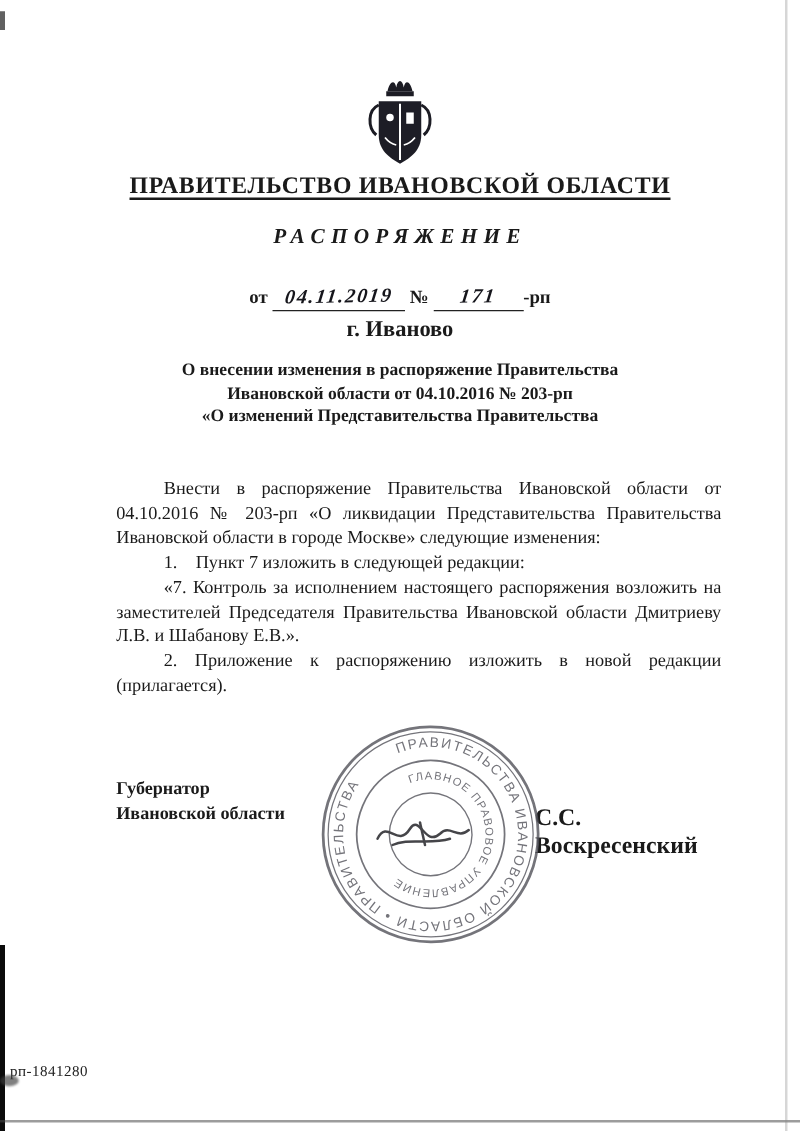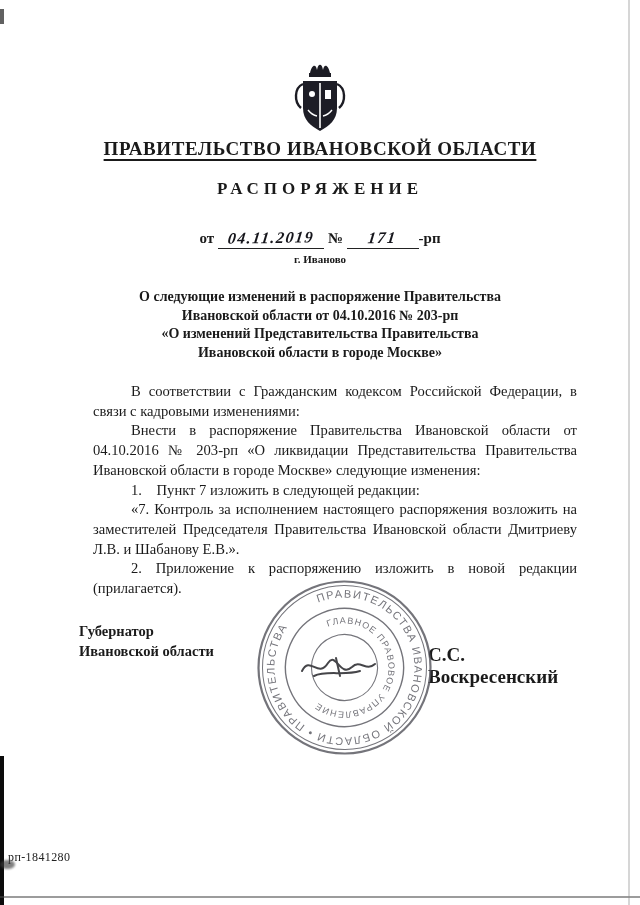--- a/index.html
+++ b/index.html
@@ -5,31 +5,31 @@
   html,body{margin:0;padding:0;}
   body{
     width:640px;height:905px;background:#ffffff;position:relative;overflow:hidden;
     font-family:"Liberation Serif", serif;color:#1a1a1a;
   }
   .page{position:absolute;inset:0;}
   .abs{position:absolute;}
   .center{left:0;right:0;text-align:center;}
   .org-title{top:138px;font-size:19px;font-weight:bold;letter-spacing:.6px;
     text-decoration:underline;text-underline-offset:4px;text-decoration-thickness:2px;}
-  .doc-type{top:179px;font-size:17px;font-weight:bold;letter-spacing:5px;}
+  .doc-type{top:179px;font-size:17px;font-weight:bold;letter-spacing:5px;font-style:italic;}
   .dateline{top:229px;font-size:15px;font-weight:600;}
   .blank{display:inline-block;border-bottom:1.6px solid #222;padding:0 10px 1px 10px;min-width:86px;}
   .blank.num{min-width:52px;}
   .hand{display:inline-block;font-style:italic;font-weight:700;letter-spacing:1.5px;
     transform:skewX(-8deg) rotate(-1deg);font-size:16px;color:#15151b;}
-  .city{top:253px;font-size:11px;font-weight:600;}
+  .city{top:253px;font-size:18px;font-weight:600;}
   .subject{top:288px;font-size:14px;font-weight:bold;line-height:18.5px;}
   .body-text{top:382px;left:93px;width:484px;font-size:14.6px;line-height:19.7px;text-align:justify;}
   .body-text p{margin:0;text-indent:38px;}
-  .sig-title{top:621px;left:79px;font-size:14.5px;font-weight:bold;line-height:20px;}
+  .sig-title{top:621px;left:93px;font-size:14.5px;font-weight:bold;line-height:20px;}
   .sig-name{top:644px;left:428px;width:150px;font-size:19px;font-weight:bold;}
   .stamp{left:252px;top:575px;width:185px;height:185px;opacity:.8;}
   .footer-code{top:850px;left:8px;font-size:12px;letter-spacing:.4px;color:#222;}
   
   .art-left-bar{left:0;top:756px;width:4px;height:149px;background:#0b0b0b;}
   .art-topleft{left:0;top:9px;width:4px;height:15px;background:#3a3a3a;opacity:.8;}
   .art-smudge{left:0;top:860px;width:15px;height:9px;background:#3d3d3d;border-radius:50%;
     filter:blur(1px);opacity:.65;}
   .art-bottom{left:0;top:896px;width:640px;height:2px;background:#4a4a4a;opacity:.55;}
   .art-right{left:628px;top:0;width:2px;height:905px;background:#8a8a8a;opacity:.35;}
@@ -60,28 +60,26 @@
   <div class="abs center dateline">
     <span>от</span>
     <span class="blank"><span class="hand">04.11.2019</span></span>
     <span>№</span>
     <span class="blank num"><span class="hand">171</span></span><span>-рп</span>
   </div>
 
   <div class="abs center city">г. Иваново</div>
 
   <div class="abs center subject">
-    <div>О следующие изменений в распоряжение Правительства</div>
+    <div>О внесении изменения в распоряжение Правительства</div>
     <div>Ивановской области от 04.10.2016 № 203-рп</div>
     <div>«О изменений Представительства Правительства</div>
-    <div>Ивановской области в городе Москве»</div>
   </div>
 
   <div class="abs body-text">
-    <p>В соответствии с Гражданским кодексом Российской Федерации, в связи с кадровыми изменениями:</p>
     <p>Внести в распоряжение Правительства Ивановской области от 04.10.2016 № 203-рп «О ликвидации Представительства Правительства Ивановской области в городе Москве» следующие изменения:</p>
     <p>1. Пункт 7 изложить в следующей редакции:</p>
     <p>«7. Контроль за исполнением настоящего распоряжения возложить на заместителей Председателя Правительства Ивановской области Дмитриеву Л.В. и Шабанову Е.В.».</p>
     <p>2. Приложение к распоряжению изложить в новой редакции (прилагается).</p>
   </div>
 
   <div class="abs sig-title">
     <div>Губернатор</div>
     <div>Ивановской области</div>
   </div>

